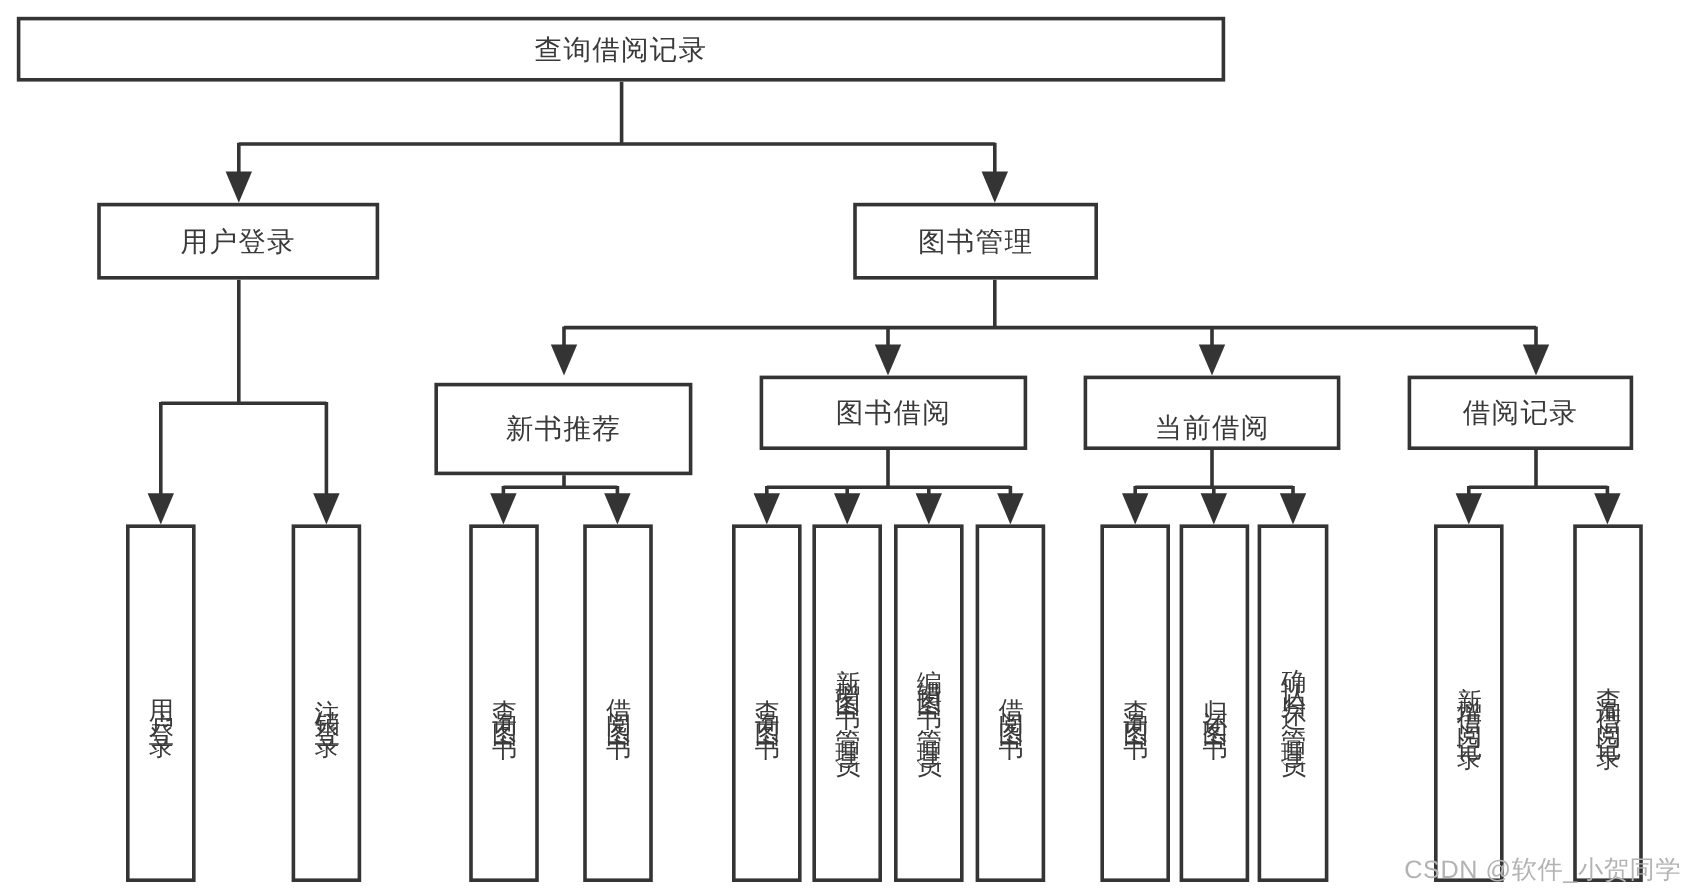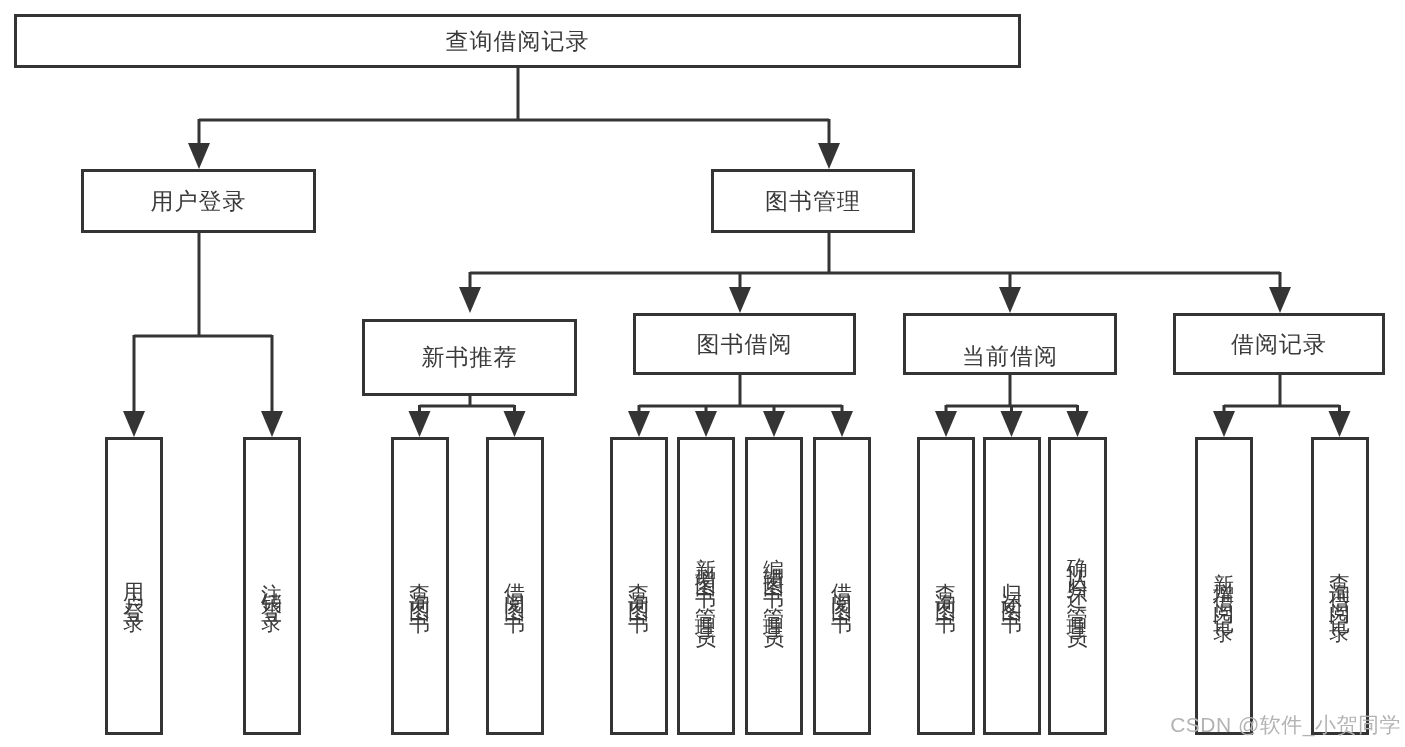--- a/index.html
+++ b/index.html
@@ -120,21 +120,21 @@
 
   <div class="hbox" style="left:362px; top:319px; width:215px; height:77px;">
     <span>新书推荐</span>
   </div>
   <div class="hbox" style="left:633px; top:313px; width:223px; height:62px;">
     <span>图书借阅</span>
   </div>
   <div class="hbox" style="left:903px; top:313px; width:214px; height:62px;align-items:flex-end;">
     <span>当前借阅</span>
   </div>
-  <div class="hbox" style="left:1173px; top:313px; width:212px; height:62px;text-align:right;">
+  <div class="hbox" style="left:1173px; top:313px; width:188px; height:62px;text-align:right;">
     <span>借阅记录</span>
   </div>
 
   <div class="vbox" style="left:105px;">
     <span>用户登录</span>
   </div>
   <div class="vbox" style="left:243px;">
     <span>注销登录</span>
   </div>
 

